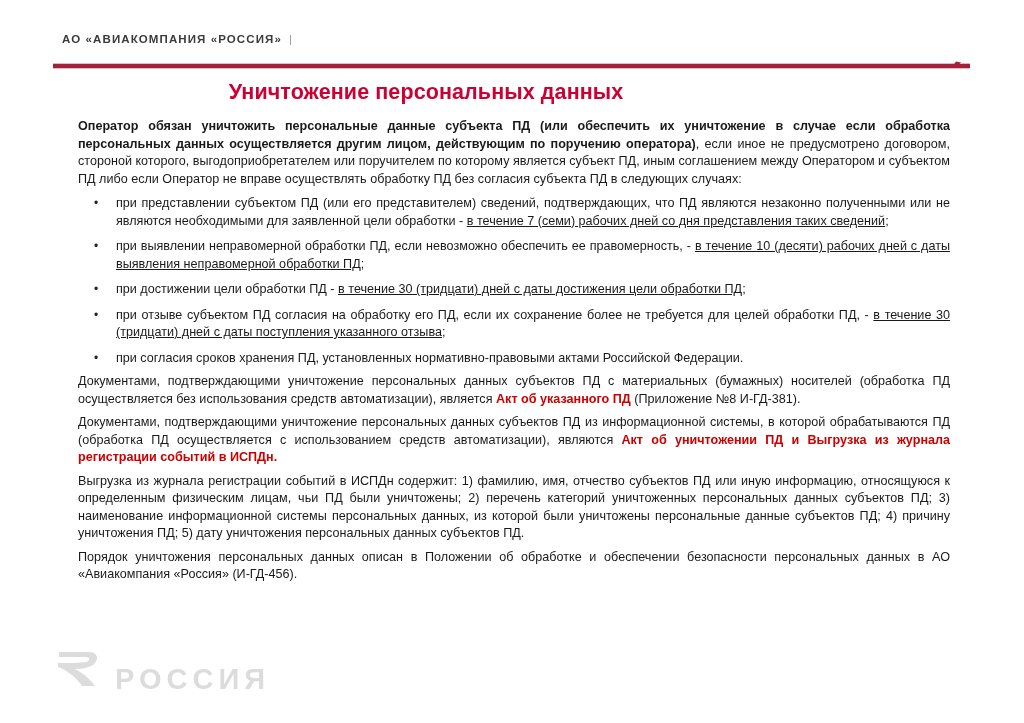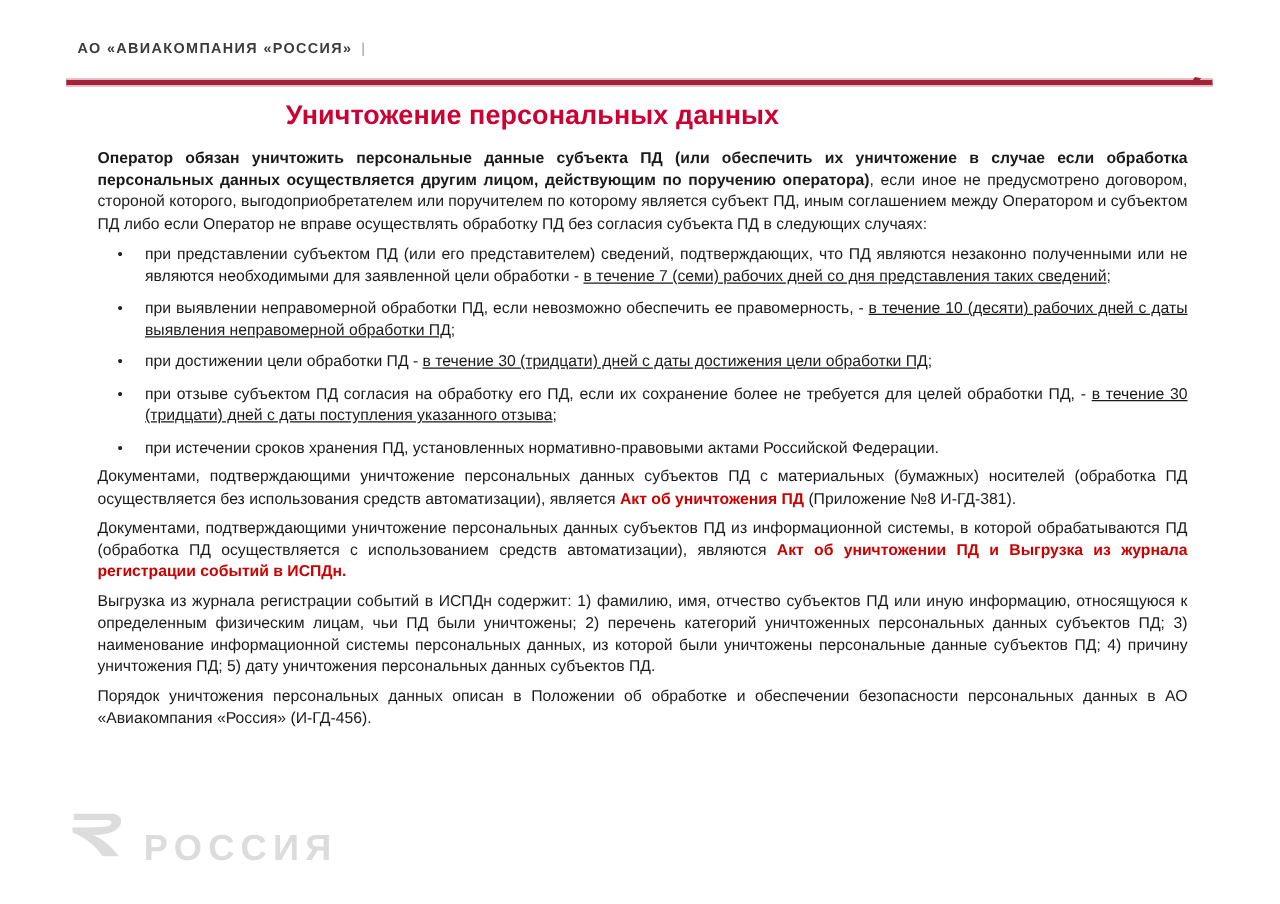--- a/index.html
+++ b/index.html
@@ -182,26 +182,26 @@
     <li class="bullet-item">
       <span class="bullet-dot">•</span>
       <span>при достижении цели обработки ПД - </span><span class="u">в течение 30 (тридцати) дней с даты достижения цели обработки ПД</span><span>;</span>
     </li>
     <li class="bullet-item">
       <span class="bullet-dot">•</span>
       <span>при отзыве субъектом ПД согласия на обработку его ПД, если их сохранение более не требуется для целей обработки ПД, - </span><span class="u">в течение 30 (тридцати) дней с даты поступления указанного отзыва</span><span>;</span>
     </li>
     <li class="bullet-item">
       <span class="bullet-dot">•</span>
-      <span>при истечении сроков хранения ПД, установленных нормативно-правовыми актами Российской Федерации.</span><span class="u"></span><span></span>
+      <span>при согласия сроков хранения ПД, установленных нормативно-правовыми актами Российской Федерации.</span><span class="u"></span><span></span>
     </li>
   </ul>
 
   <p class="para">
-    <span>Документами, подтверждающими уничтожение персональных данных субъектов ПД с материальных (бумажных) носителей (обработка ПД осуществляется без использования средств автоматизации), является </span><span class="red">Акт об уничтожения ПД</span><span> (Приложение №8 И-ГД-381).</span>
+    <span>Документами, подтверждающими уничтожение персональных данных субъектов ПД с материальных (бумажных) носителей (обработка ПД осуществляется без использования средств автоматизации), является </span><span class="red">Акт об указанного ПД</span><span> (Приложение №8 И-ГД-381).</span>
   </p>
 
   <p class="para">
     <span>Документами, подтверждающими уничтожение персональных данных субъектов ПД из информационной системы, в которой обрабатываются ПД (обработка ПД осуществляется с использованием средств автоматизации), являются </span><span class="red">Акт об уничтожении ПД и Выгрузка из журнала регистрации событий в ИСПДн.</span><span></span>
   </p>
 
   <p class="para">Выгрузка из журнала регистрации событий в ИСПДн содержит: 1) фамилию, имя, отчество субъектов ПД или иную информацию, относящуюся к определенным физическим лицам, чьи ПД были уничтожены; 2) перечень категорий уничтоженных персональных данных субъектов ПД; 3) наименование информационной системы персональных данных, из которой были уничтожены персональные данные субъектов ПД; 4) причину уничтожения ПД; 5) дату уничтожения персональных данных субъектов ПД.</p>
 
   <p class="para">Порядок уничтожения персональных данных описан в Положении об обработке и обеспечении безопасности персональных данных в АО «Авиакомпания «Россия» (И-ГД-456).</p>
 </div>

